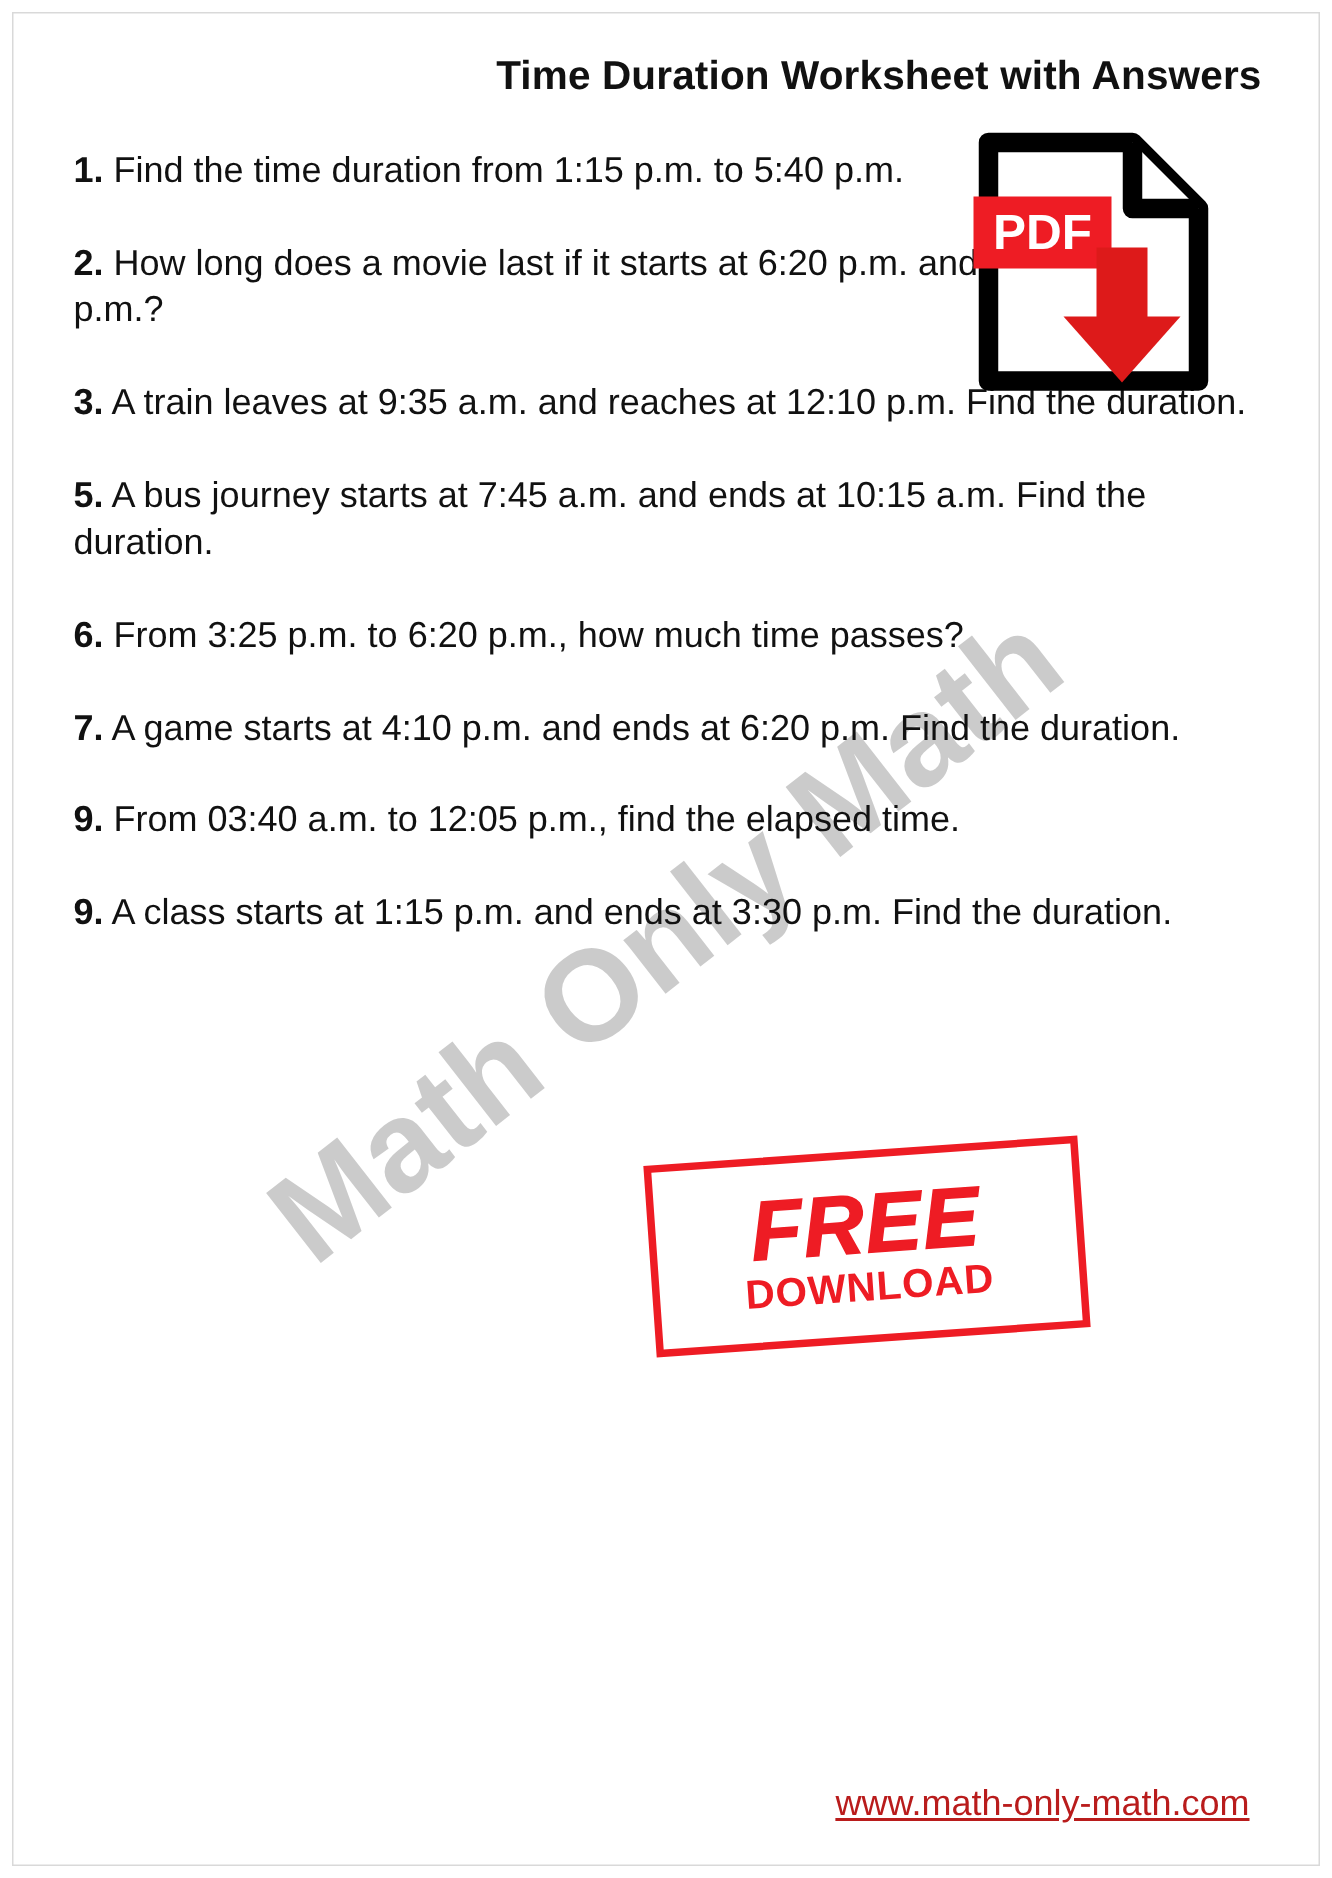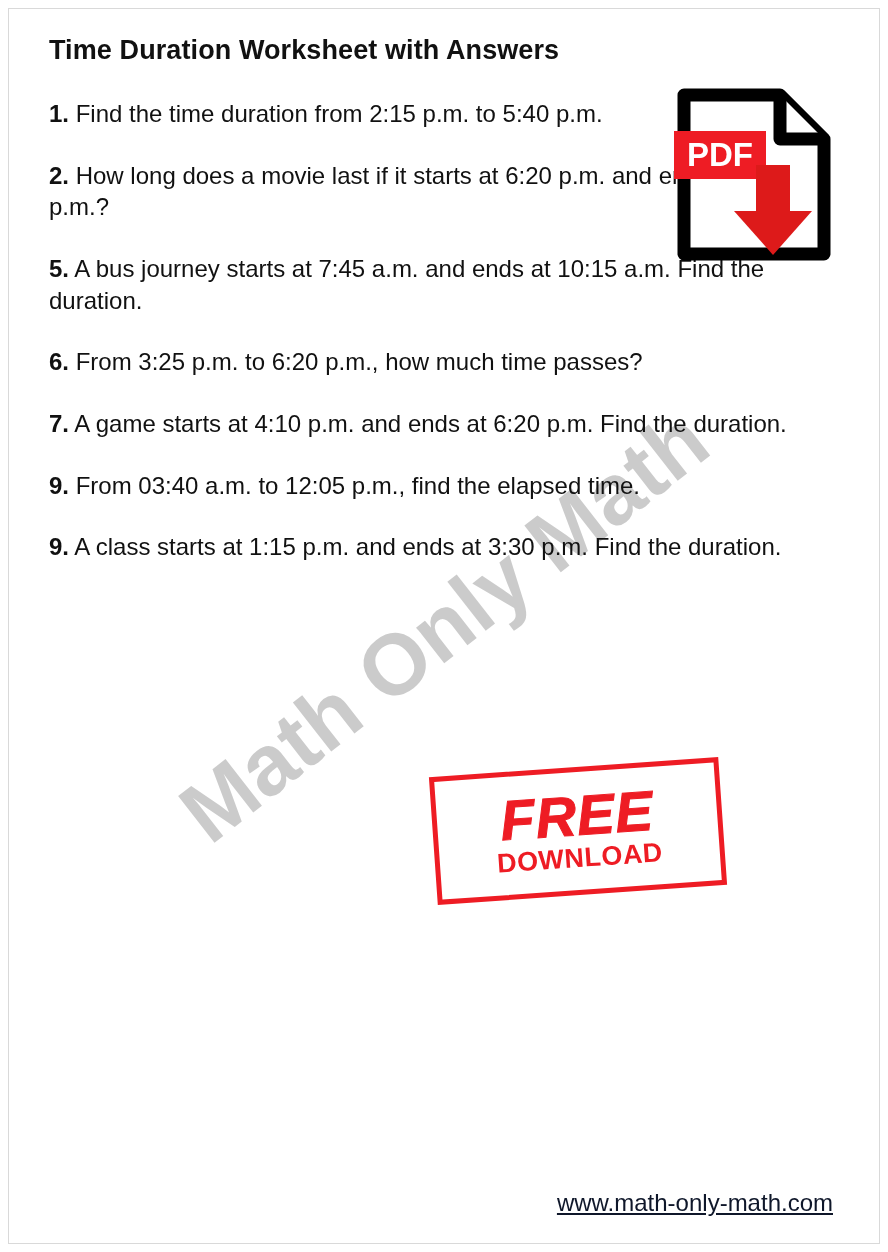--- a/index.html
+++ b/index.html
@@ -33,21 +33,21 @@
     position: absolute;
     left: 0;
     top: 0;
     width: 872px;
     height: 1236px;
     padding: 26px 40px 0 40px;
     box-sizing: border-box;
     z-index: 3;
   }
   .title {
-    text-align: left;
+    text-align: right;
     font-size: 27px;
     font-weight: bold;
     letter-spacing: 0.1px;
     margin: 0 0 32px 0;
     color: #111111;
   }
   .q {
     font-size: 24px;
     line-height: 1.32;
     margin: 0 0 30px 0;
@@ -58,21 +58,21 @@
     font-weight: bold;
   }
   .footer {
     position: absolute;
     right: 46px;
     bottom: 26px;
     z-index: 4;
   }
   .footer a {
     font-size: 24px;
-    color: #0f172a;
+    color: #b91c1c;
     text-decoration: underline;
     font-family: "Liberation Sans", sans-serif;
   }
 
   
   .watermark {
     position: absolute;
     left: 50%;
     top: 50%;
     transform: translate(-50%, -50%) rotate(-38deg);
@@ -82,21 +82,21 @@
     color: rgba(140,140,140,0.45);
     white-space: nowrap;
     z-index: 2;
     pointer-events: none;
     font-family: "Liberation Sans", sans-serif;
   }
 
   
   .pdf-badge {
     position: absolute;
-    left: 663px;
+    left: 638px;
     top: 78px;
     width: 170px;
     height: 175px;
     z-index: 5;
     text-decoration: underline;
   }
   .pdf-badge svg { display: block; }
 
   
   .free-stamp {
@@ -145,28 +145,32 @@
 <div class="page">
   <div class="sheet">
 
     <div class="watermark">Math Only Math</div>
 
     <div class="content">
       <h1 class="title">Time Duration Worksheet with Answers</h1>
 
       <p class="q">
         <span class="num">1.</span>
-        <span>Find the time duration from 2:15 p.m. to 5:40 p.m.</span>
+        <span>Find the time duration from 1:15 p.m. to 5:40 p.m.</span>
       </p>
 
       <p class="q">
         <span class="num">2.</span>
         <span>How long does a movie last if it starts at 6:20 p.m. and ends at 8:05 p.m.?</span>
       </p>
 
+      <p class="q">
+        <span class="num">3.</span>
+        <span>A train leaves at 9:35 a.m. and reaches at 12:10 p.m. Find the duration.</span>
+      </p>
 
 
       <p class="q">
         <span class="num">5.</span>
         <span>A bus journey starts at 7:45 a.m. and ends at 10:15 a.m. Find the duration.</span>
       </p>
 
       <p class="q">
         <span class="num">6.</span>
         <span>From 3:25 p.m. to 6:20 p.m., how much time passes?</span>

